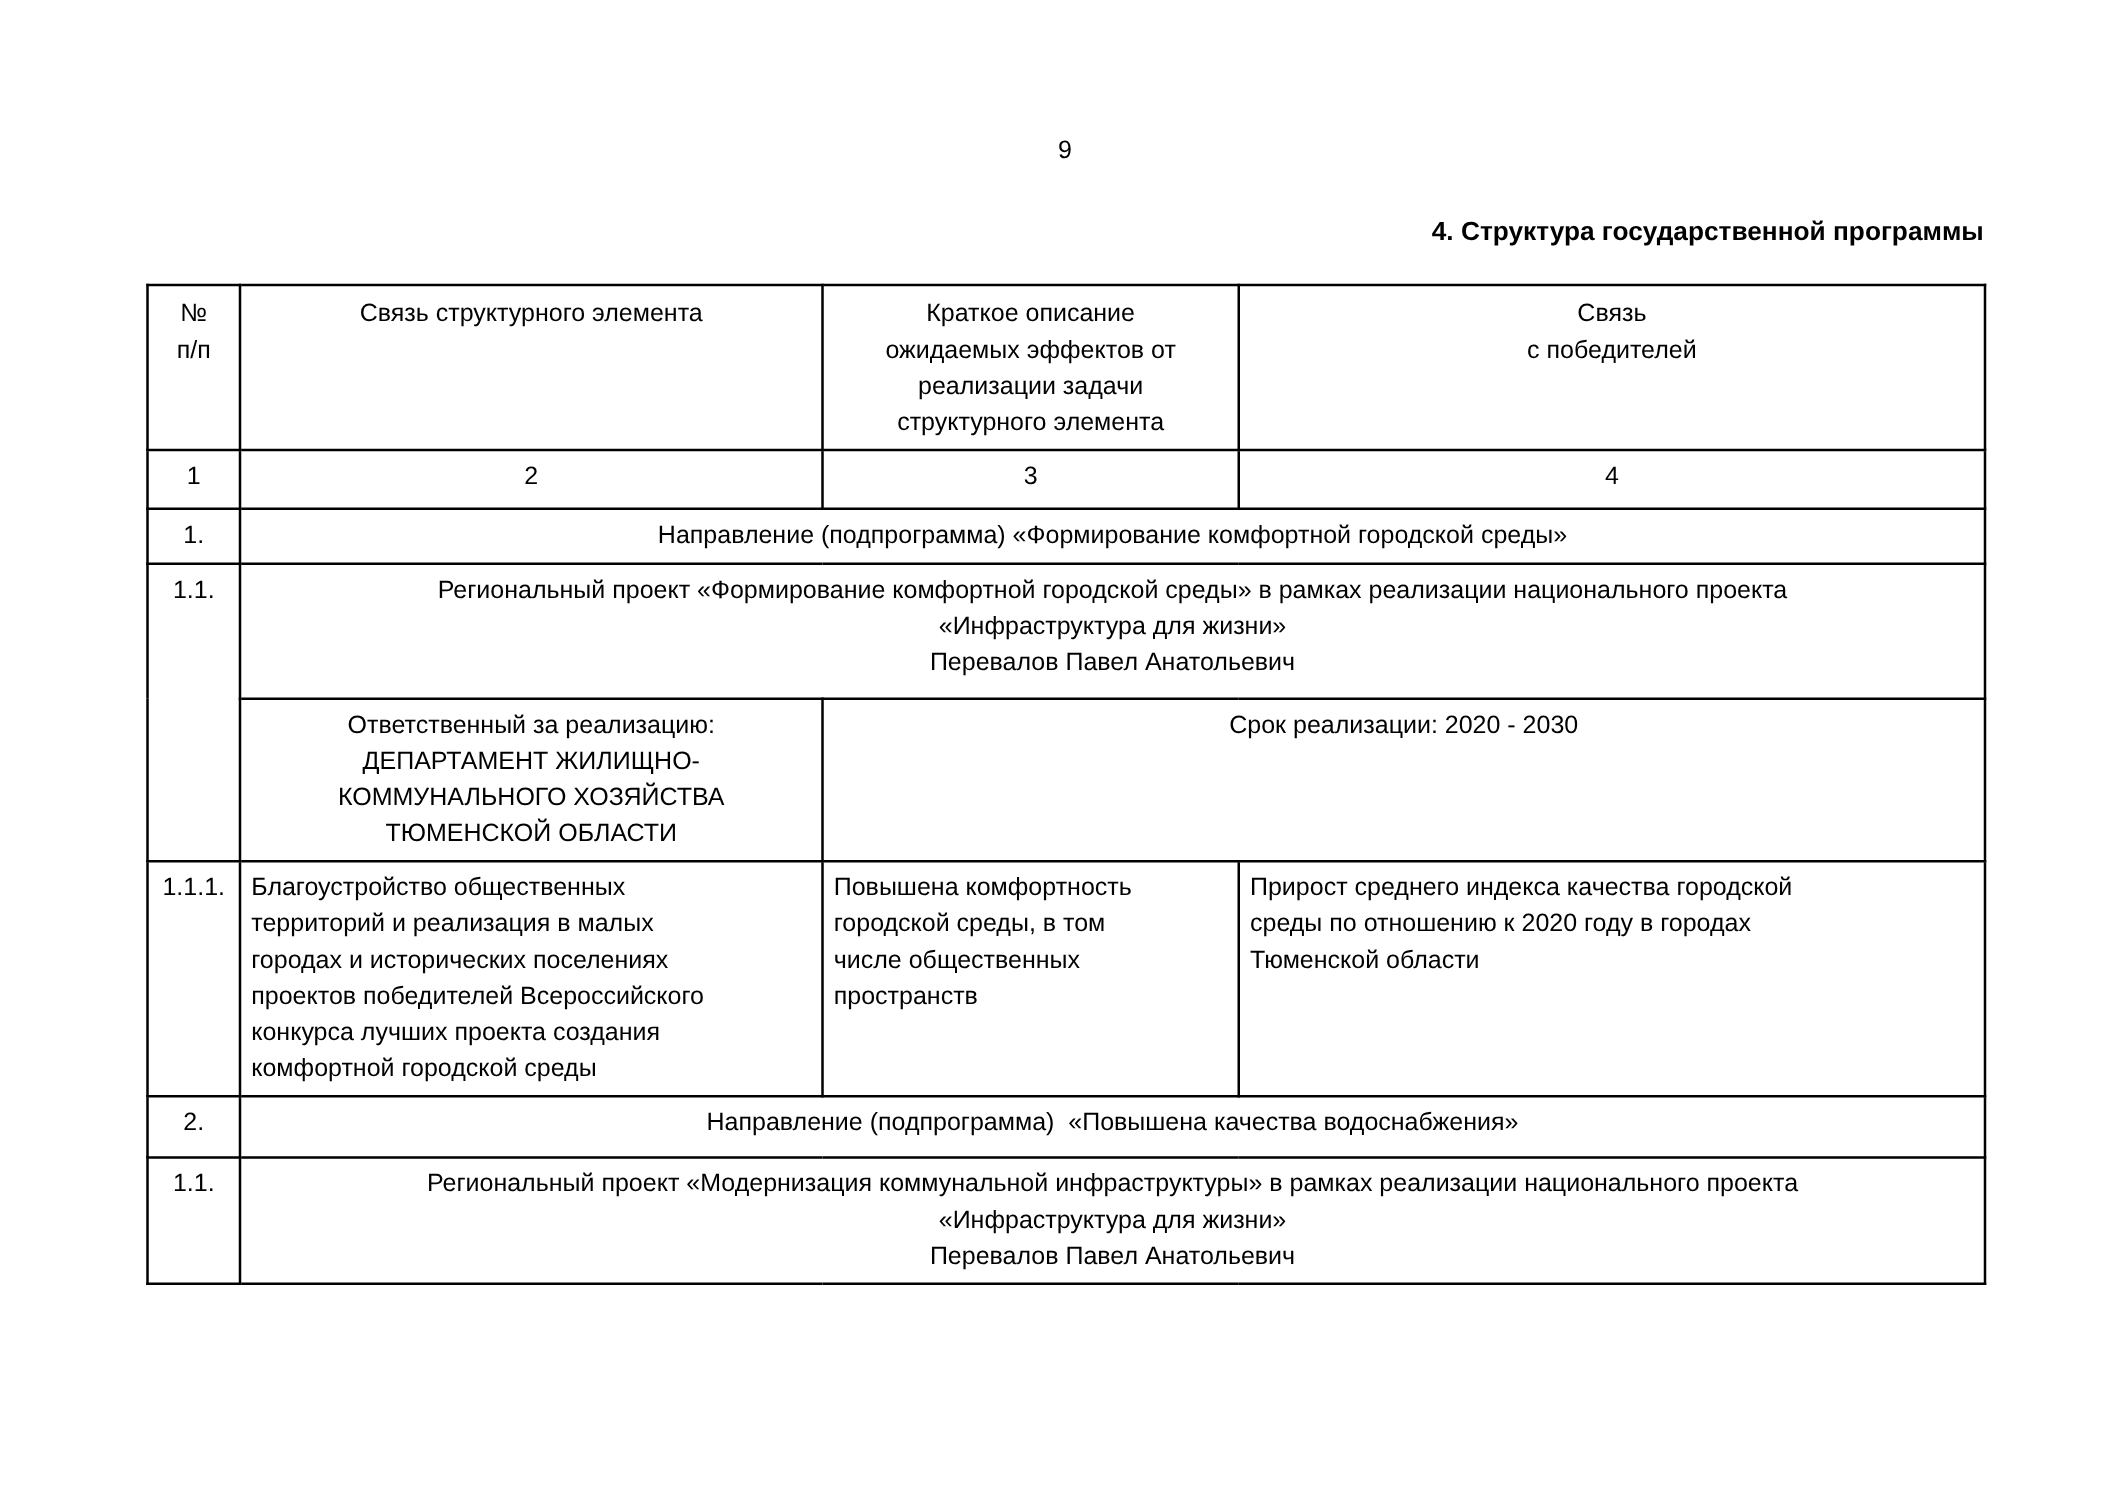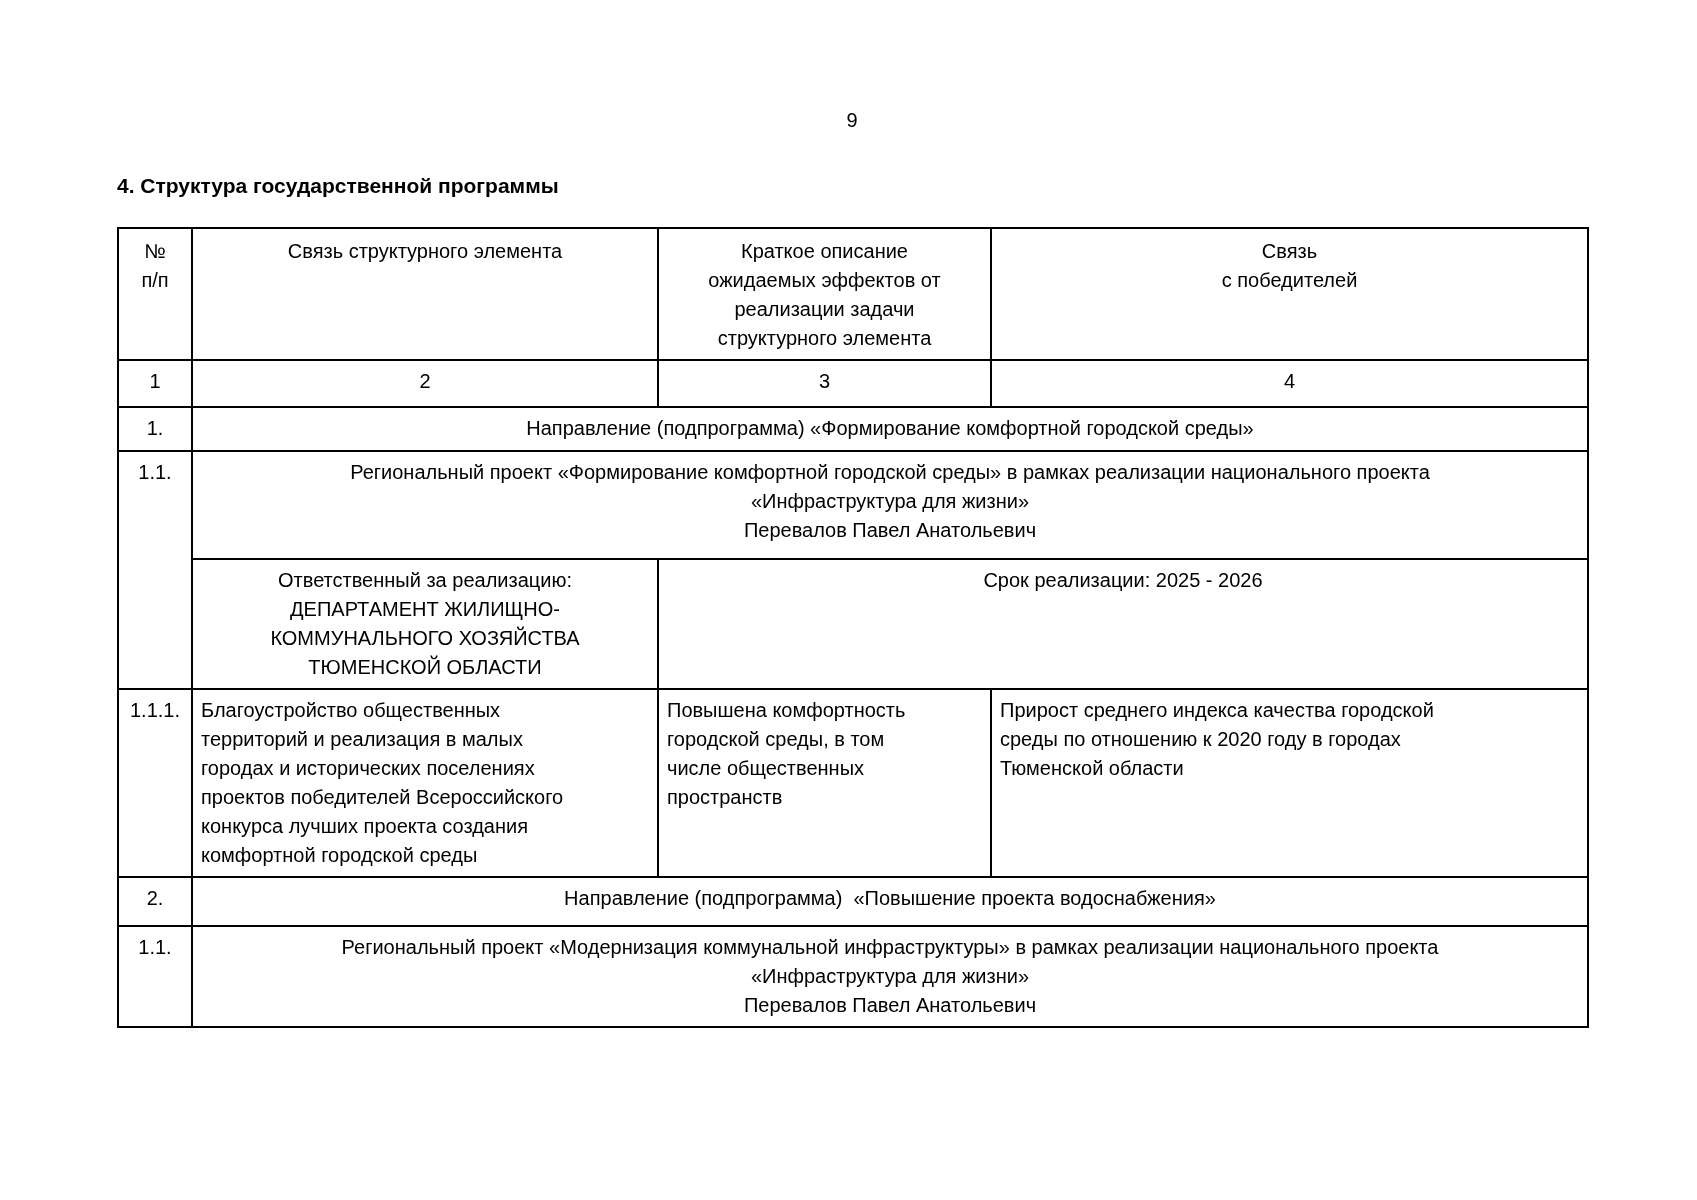--- a/index.html
+++ b/index.html
@@ -19,21 +19,21 @@
     margin-left: 117px;
   }
   .page-number {
     padding-top: 106px;
     text-align: center;
     font-size: 20px;
     line-height: 29px;
   }
   .doc-title {
     margin-top: 36px;
-    text-align: left;
+    text-align: right;
     font-size: 21px;
     font-weight: bold;
     line-height: 29px;
   }
   table.program {
     margin-top: 27px;
     border-collapse: collapse;
     table-layout: fixed;
     width: 1470px;
   }
@@ -97,21 +97,21 @@
       <td class="center" colspan="3">Региональный проект «Формирование комфортной городской среды» в рамках реализации национального проекта
 «Инфраструктура для жизни»
 Перевалов Павел Анатольевич</td>
     </tr>
 
     <tr style="height:125px">
       <td class="center">Ответственный за реализацию:
 ДЕПАРТАМЕНТ ЖИЛИЩНО-
 КОММУНАЛЬНОГО ХОЗЯЙСТВА
 ТЮМЕНСКОЙ ОБЛАСТИ</td>
-      <td class="center" colspan="2">Срок реализации: 2025 - 2026</td>
+      <td class="center" colspan="2">Срок реализации: 2020 - 2030</td>
     </tr>
 
     <tr style="height:180px">
       <td class="numcell">1.1.1.</td>
       <td>Благоустройство общественных
 территорий и реализация в малых
 городах и исторических поселениях
 проектов победителей Всероссийского
 конкурса лучших проекта создания
 комфортной городской среды</td>
@@ -119,21 +119,21 @@
 городской среды, в том
 числе общественных
 пространств</td>
       <td>Прирост среднего индекса качества городской
 среды по отношению к 2020 году в городах
 Тюменской области</td>
     </tr>
 
     <tr style="height:49px">
       <td class="numcell">2.</td>
-      <td class="center" colspan="3">Направление (подпрограмма)  «Повышение проекта водоснабжения»</td>
+      <td class="center" colspan="3">Направление (подпрограмма)  «Повышена качества водоснабжения»</td>
     </tr>
 
     <tr style="height:101px">
       <td class="numcell">1.1.</td>
       <td class="center" colspan="3">Региональный проект «Модернизация коммунальной инфраструктуры» в рамках реализации национального проекта
 «Инфраструктура для жизни»
 Перевалов Павел Анатольевич</td>
     </tr>
 
   </tbody>

